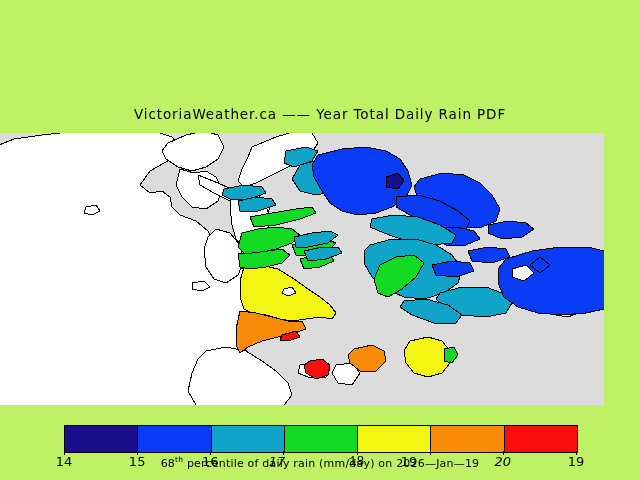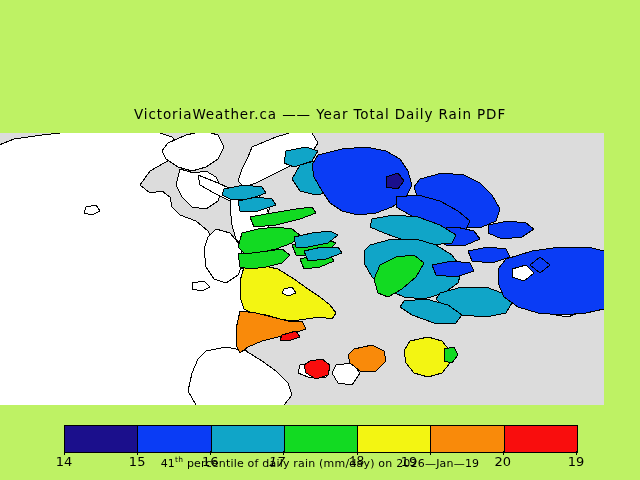--- a/index.html
+++ b/index.html
@@ -270,23 +270,23 @@
         <div class="cb-ticklabel" style="left: 73.1429px;">15</div>
         <div class="cb-tickmark" style="left: 146.286px;"></div>
         <div class="cb-ticklabel" style="left: 146.286px; text-align: center;">16</div>
         <div class="cb-tickmark" style="left: 219.429px;"></div>
         <div class="cb-ticklabel" style="left: 213px; font-style: italic;">17</div>
         <div class="cb-tickmark" style="left: 292.571px;"></div>
         <div class="cb-ticklabel" style="left: 292.571px; font-family: Liberation Mono, monospace;">18</div>
         <div class="cb-tickmark" style="left: 365.714px;"></div>
         <div class="cb-ticklabel" style="left: 345px;">19</div>
         <div class="cb-tickmark" style="left: 438.857px;"></div>
-        <div class="cb-ticklabel" style="left: 438.857px;">20</div>
+        <div class="cb-ticklabel" style="left: 438.857px; font-style: italic;">20</div>
         <div class="cb-tickmark" style="left: 512px;"></div>
         <div class="cb-ticklabel" style="left: 512px;">19</div>
       </div>
   </div>
 
   <div id="cb-caption">
-    <span>41</span><span class="sup">th</span><span> percentile of daily rain (mm/day) on 2026—Jan—19</span>
+    <span>68</span><span class="sup">th</span><span> percentile of daily rain (mm/day) on 2026—Jan—19</span>
   </div>
 
 </div>
 
 </body></html>

